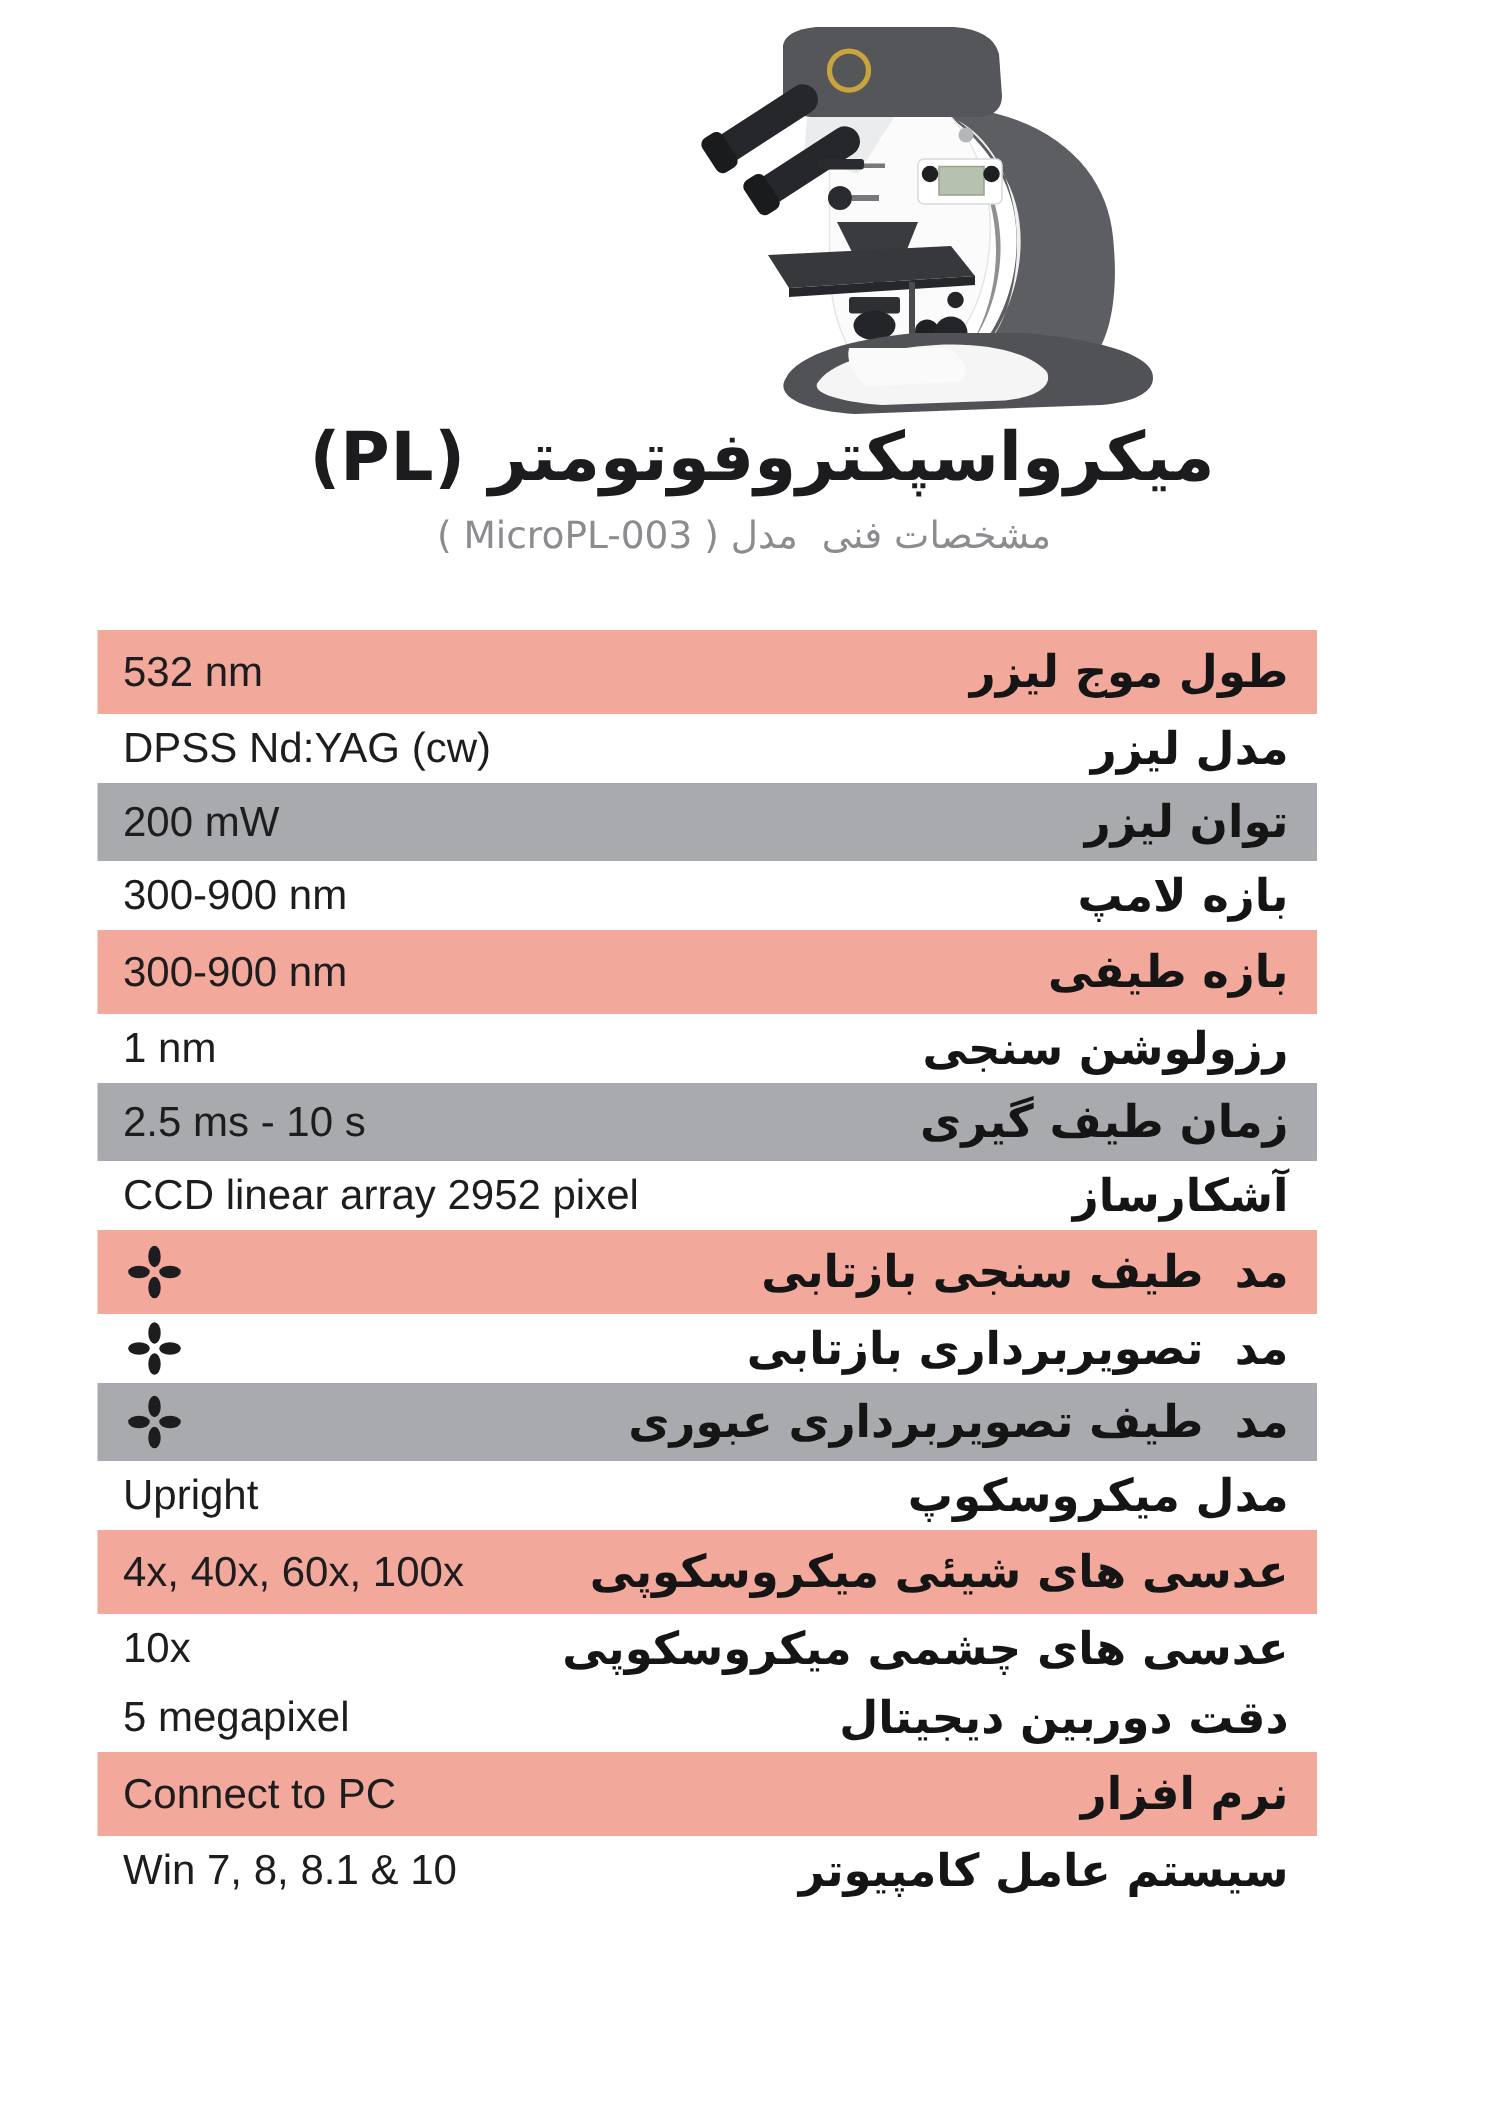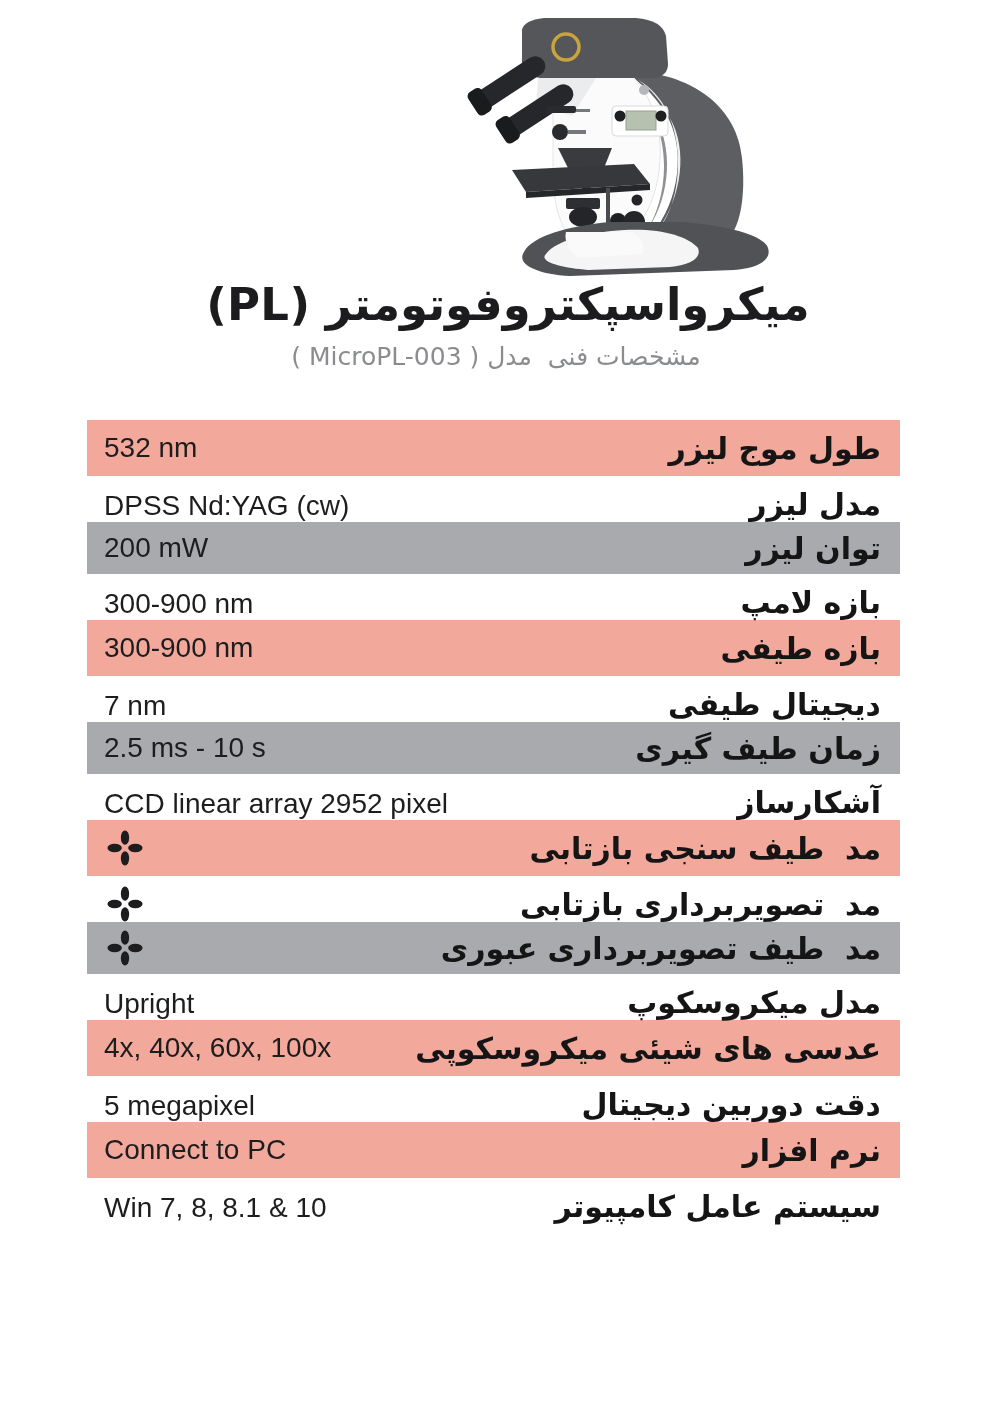--- a/index.html
+++ b/index.html
@@ -21,25 +21,24 @@
     position:absolute; top:342px; left:0; width:100%;
     text-align:center; direction:rtl;
     font-size:25px; font-weight:normal; color:#8a8c8f;
   }
   .spec-table {
     position:absolute; top:420px; left:65px; width:813px;
   }
   .row {
     display:flex; justify-content:space-between; align-items:center;
     width:100%;
-    margin-left:22px;
   }
   .row.salmon { background:var(--row-salmon,#F2A89A); height:56px; }
   .row.gray   { background:var(--row-gray,#A8AAAD);   height:52px; }
-  .row.white  { background:#ffffff; height:46px;align-items:flex-end; }
+  .row.white  { background:#ffffff; height:46px; }
   .cell.value {
     direction:ltr; padding-left:17px;
     font-family:"Liberation Sans","DejaVu Sans",sans-serif;
     font-size:28px; color:#1d1d1f;
     white-space:nowrap; display:flex; align-items:center;
   }
   .cell.label {
     direction:rtl; padding-right:19px;
     font-family:"DejaVu Sans",sans-serif;
     font-size:30px; font-weight:bold; color:#151516;
@@ -127,22 +126,22 @@
     <div class="cell value">300-900 nm</div>
     <div class="cell label">بازه لامپ</div>
   </div>
 
   <div class="row salmon">
     <div class="cell value">300-900 nm</div>
     <div class="cell label">بازه طیفی</div>
   </div>
 
   <div class="row white">
-    <div class="cell value">7 nm</div>
-    <div class="cell label">دیجیتال طیفی</div>
+    <div class="cell value">1 nm</div>
+    <div class="cell label">رزولوشن سنجی</div>
   </div>
 
   <div class="row gray">
     <div class="cell value">2.5 ms - 10 s</div>
     <div class="cell label">زمان طیف گیری</div>
   </div>
 
   <div class="row white">
     <div class="cell value">CCD linear array 2952 pixel</div>
     <div class="cell label">آشکارساز</div>
@@ -193,20 +192,24 @@
   <div class="row white">
     <div class="cell value">Upright</div>
     <div class="cell label">مدل میکروسکوپ</div>
   </div>
 
   <div class="row salmon">
     <div class="cell value">4x, 40x, 60x, 100x</div>
     <div class="cell label">عدسی های شیئی میکروسکوپی</div>
   </div>
 
+  <div class="row white">
+    <div class="cell value">10x</div>
+    <div class="cell label">عدسی های چشمی میکروسکوپی</div>
+  </div>
 
 
   <div class="row white">
     <div class="cell value">5 megapixel</div>
     <div class="cell label">دقت دوربین دیجیتال</div>
   </div>
 
   <div class="row salmon">
     <div class="cell value">Connect to PC</div>
     <div class="cell label">نرم افزار</div>

